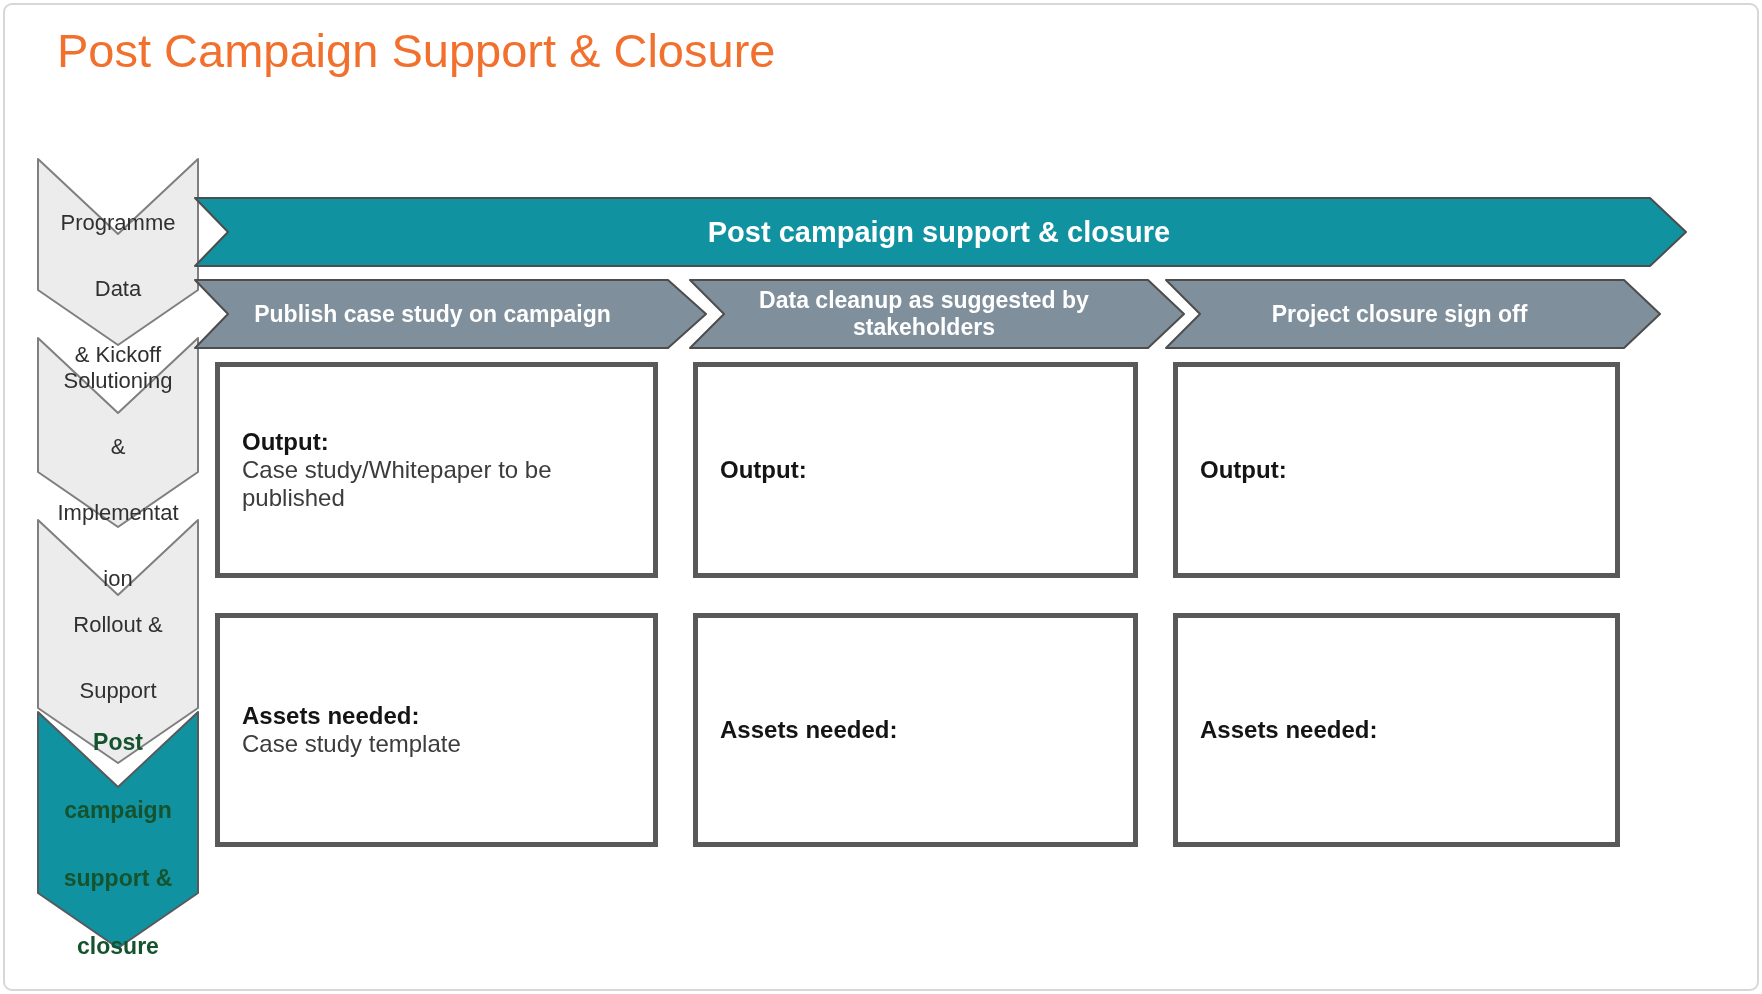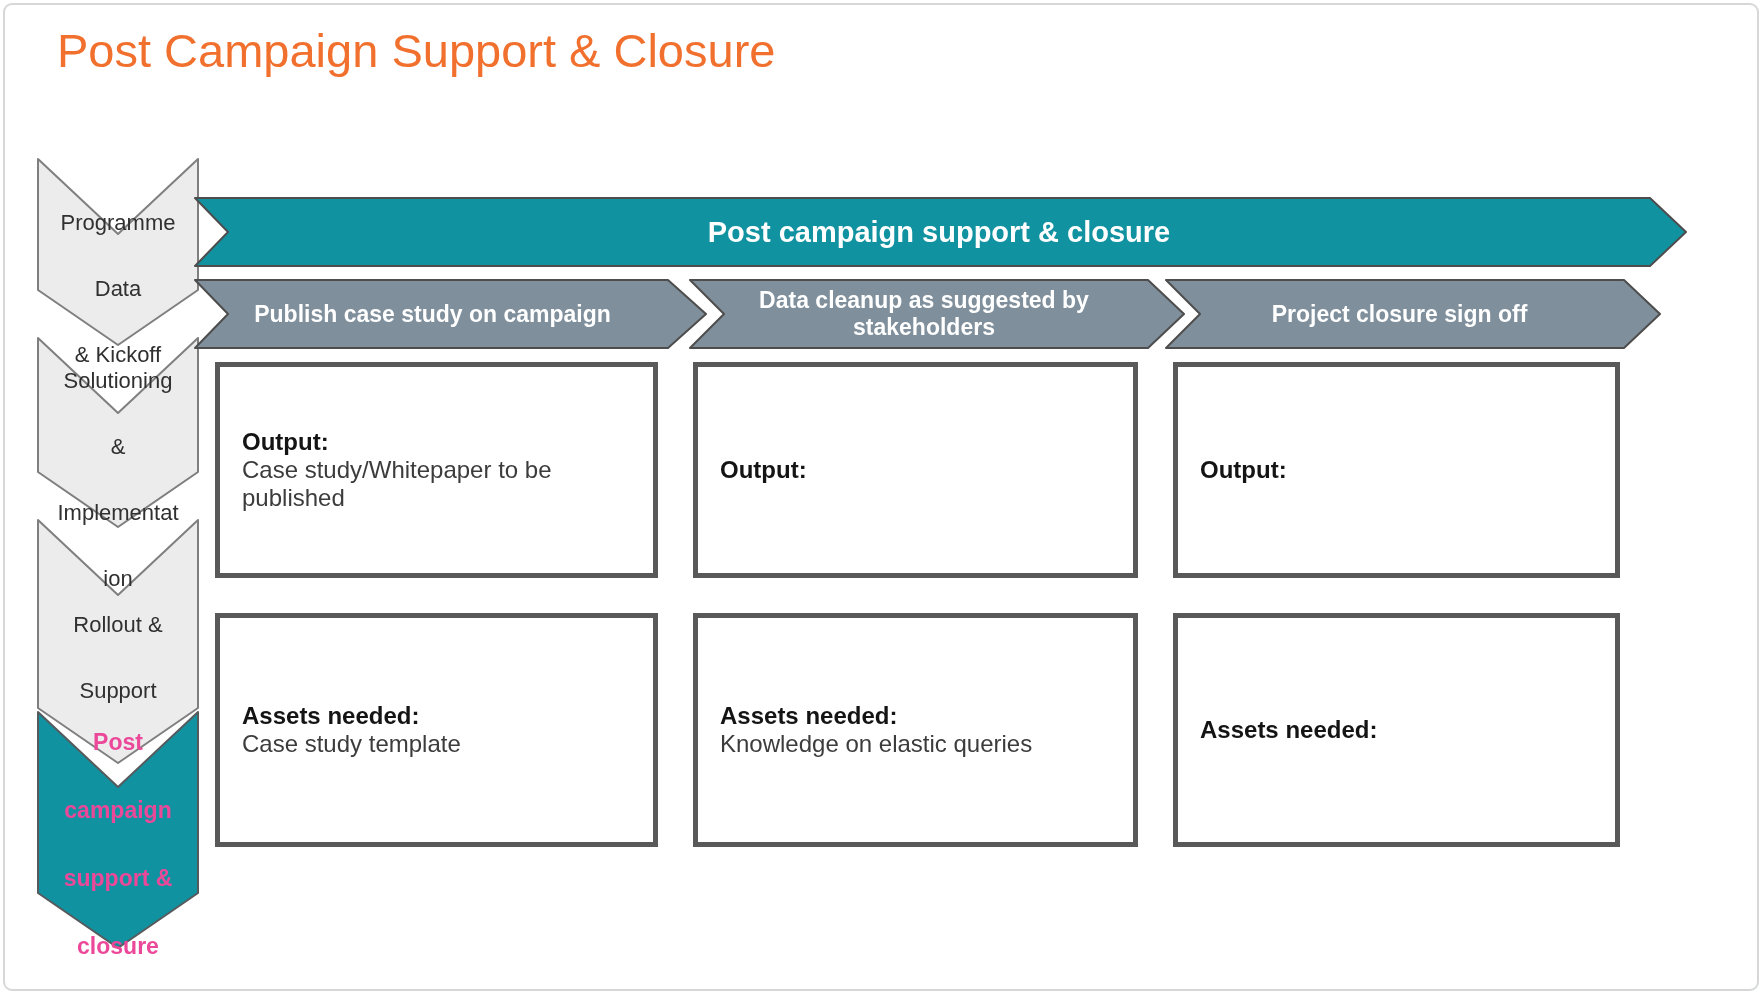--- a/index.html
+++ b/index.html
@@ -8,21 +8,21 @@
   .slide{position:absolute;inset:3px;border:2px solid #d5d7d9;border-radius:9px;background:#ffffff;}
 
   .title{position:absolute;left:57px;top:24px;font-size:47px;line-height:54px;
          color:#F2702D;letter-spacing:0px;white-space:nowrap;}
 
   .shape-layer{position:absolute;left:0;top:0;width:1762px;height:994px;}
 
   .stage-label{position:absolute;left:38px;width:160px;display:flex;flex-direction:column;
                align-items:center;justify-content:center;text-align:center;
                font-size:22px;line-height:26px;color:#303030;gap:40px;}
-  .stage-label.active{color:#ec4899;font-weight:bold;font-size:23px;line-height:28px;}
+  .stage-label.active{color:#14532d;font-weight:bold;font-size:23px;line-height:28px;}
   .stage-1{top:236px;height:106px;}
   .stage-2{top:396px;height:114px;margin-top:27px;}
   .stage-3{top:606px;height:104px;}
   .stage-4{top:786px;height:116px;}
 
   .banner-label{position:absolute;display:flex;align-items:center;justify-content:center;
                 text-align:center;color:#ffffff;font-weight:bold;}
   .banner-main{left:228px;top:198px;width:1422px;height:68px;font-size:29px;}
   .banner-step{top:280px;height:68px;font-size:23px;line-height:27px;}
   .banner-step-1{left:197px;width:471px;}
@@ -108,17 +108,16 @@
 <div class="card row-output col-3">
   <div class="lbl">Output:</div>
 </div>
 
 <div class="card row-assets col-1">
   <div class="lbl">Assets needed:</div>
   <div>Case study template</div>
 </div>
 <div class="card row-assets col-2">
   <div class="lbl">Assets needed:</div>
-  <div>Knowledge on elastic queries</div>
 </div>
 <div class="card row-assets col-3">
   <div class="lbl">Assets needed:</div>
 </div>
 
 </body></html>

